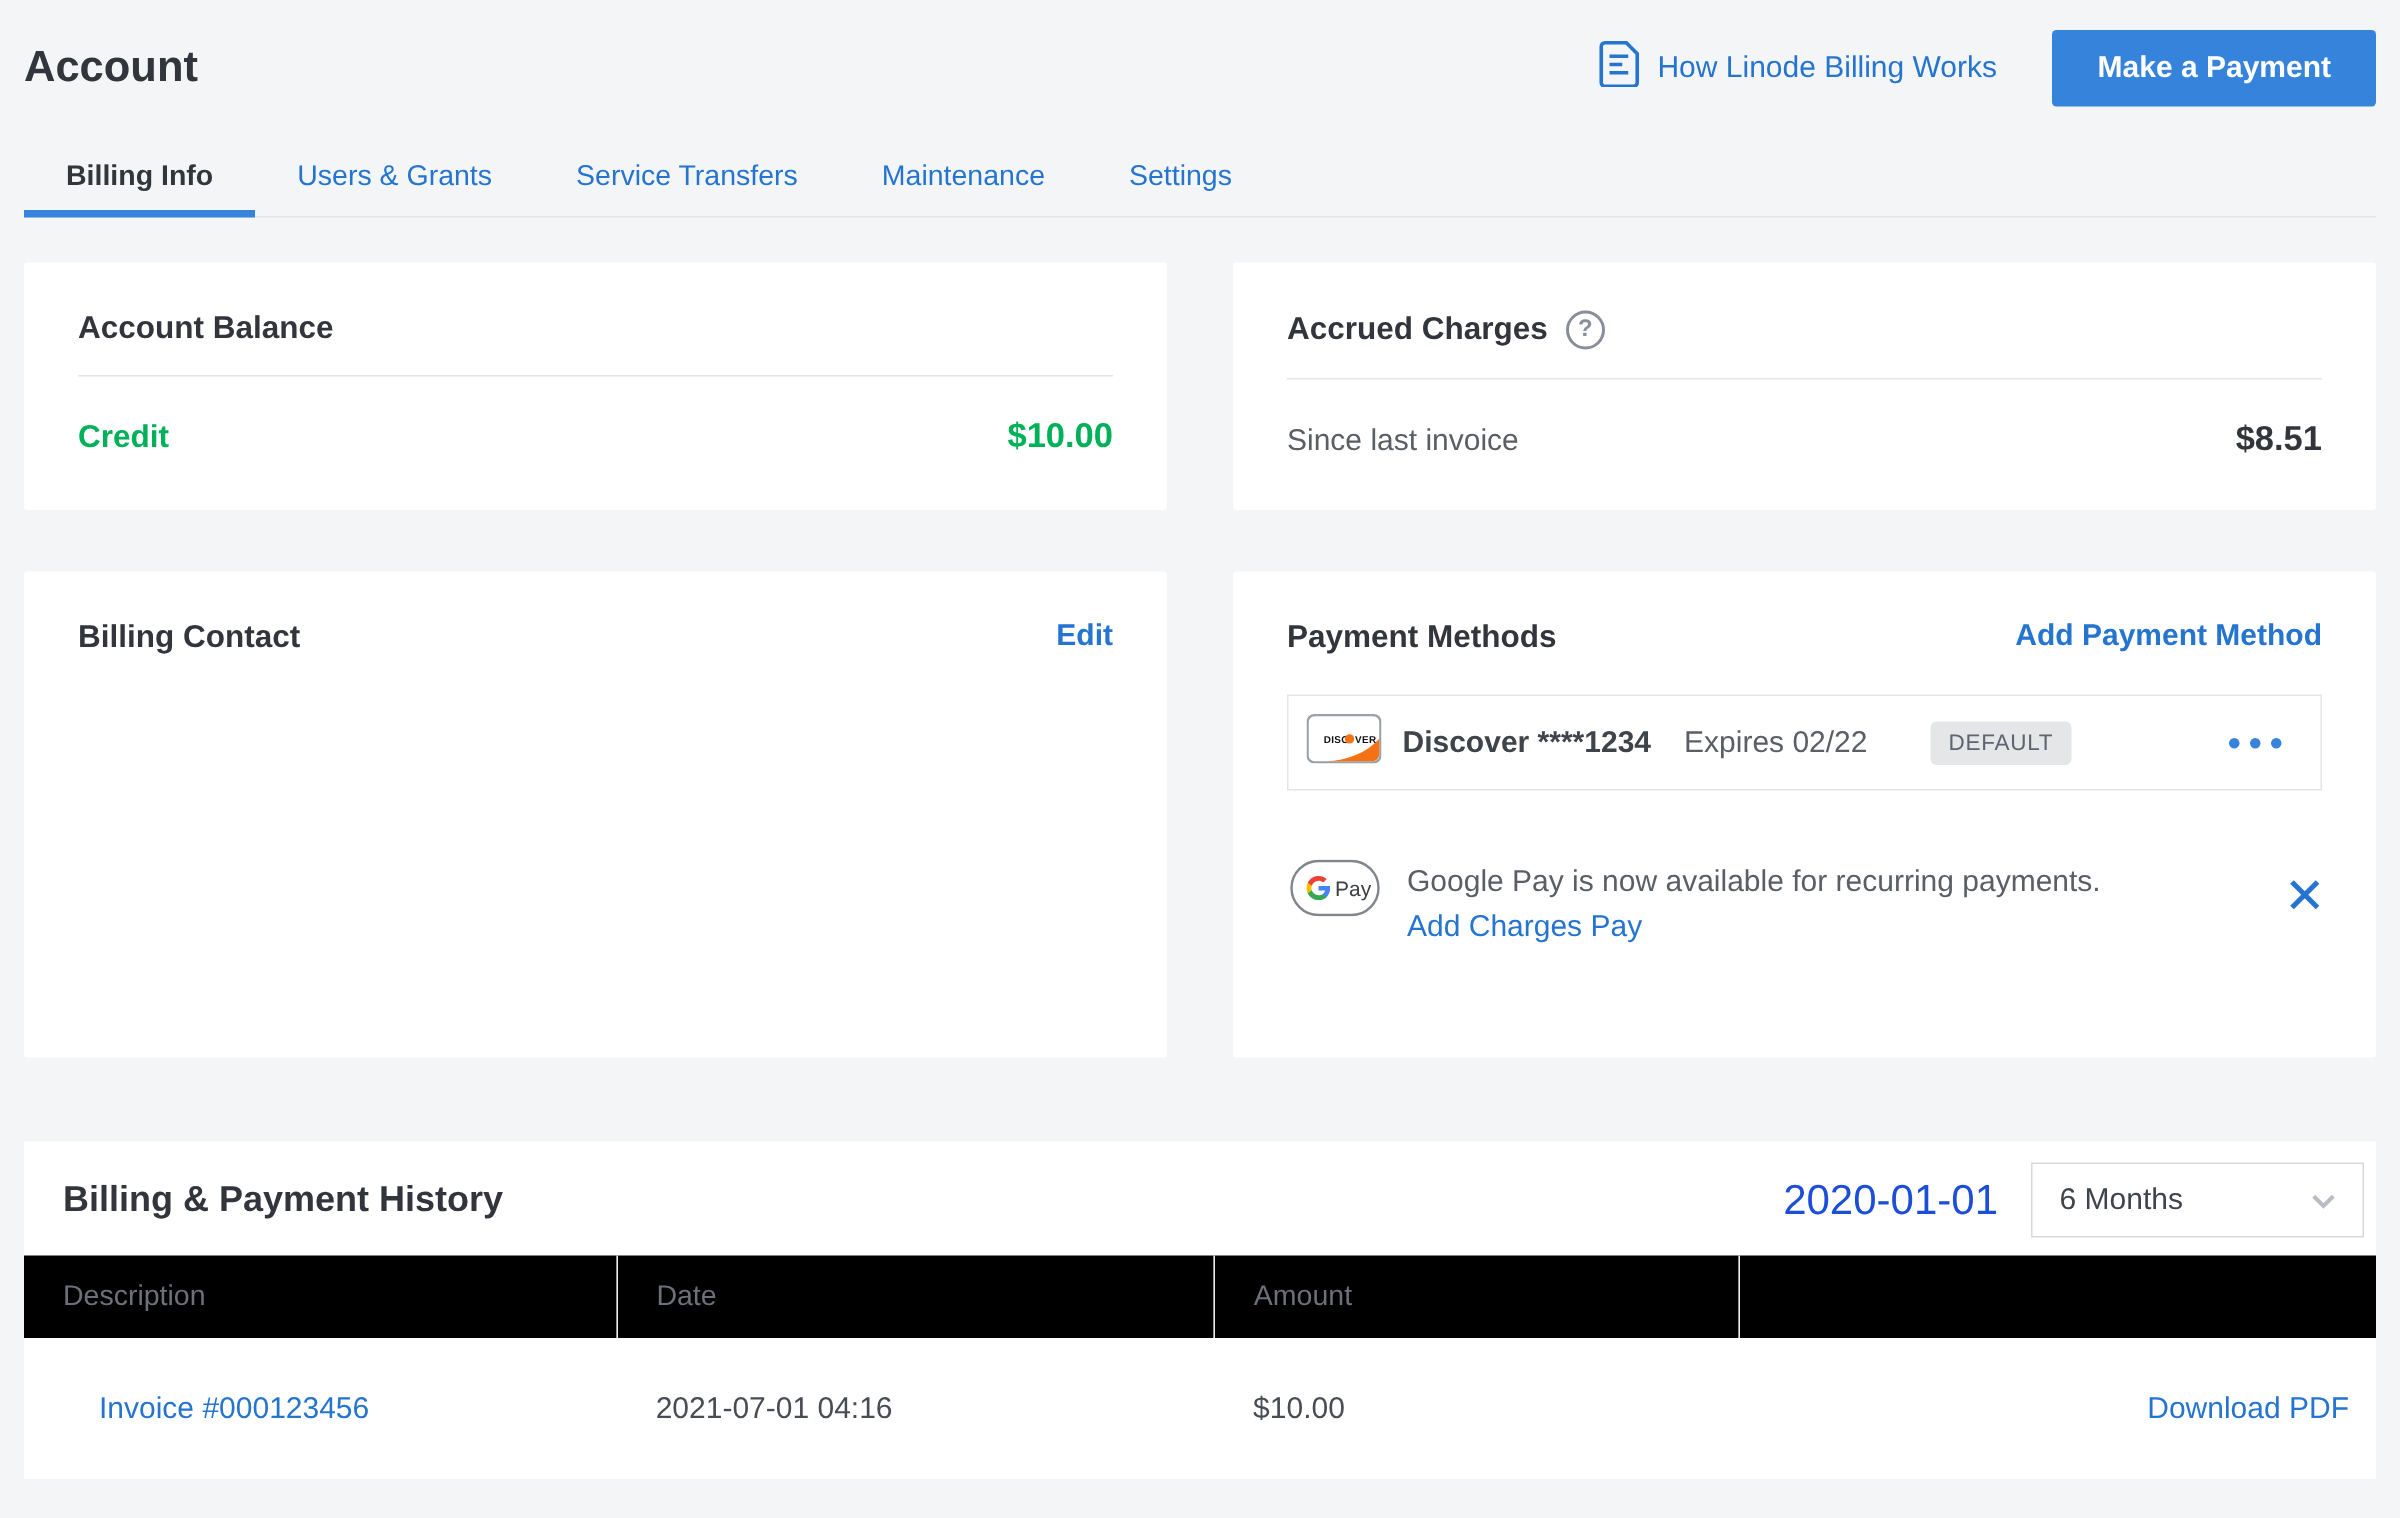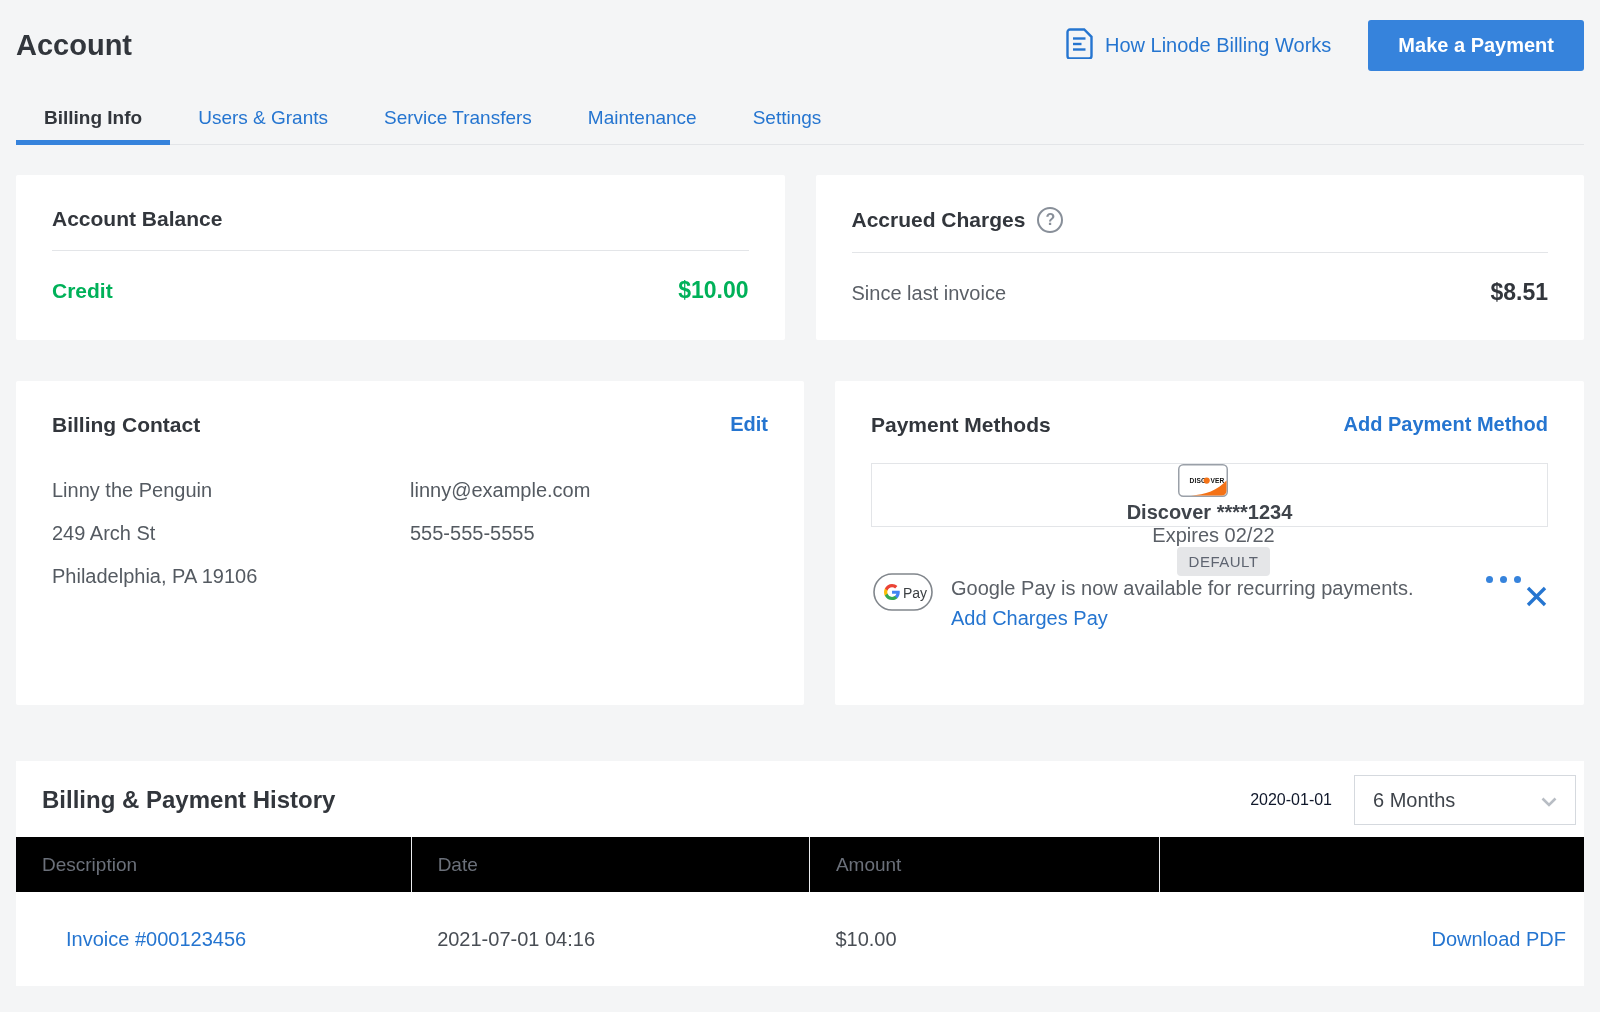--- a/index.html
+++ b/index.html
@@ -21,21 +21,21 @@
     font-family:"Liberation Sans", sans-serif;
   }
 
   
   .tabs { display:flex; margin:30px 16px 0 16px; border-bottom:1px solid #e3e5e8; }
   .tab { padding:6px 28px 15px 28px; font-size:19px; color:#2575d0; cursor:pointer; position:relative; white-space:nowrap; }
   .tab.active { color:#32363c; font-weight:bold; }
   .tab.active::after { content:""; position:absolute; left:0; right:0; bottom:-1px; height:5px; background:#3683dc; }
 
   
-  .grid2 { display:grid; grid-template-columns:1fr 1fr; gap:31px; margin:30px 16px 0 16px; }
+  .grid2 { display:grid; grid-template-columns:1fr 1fr; gap:44px; margin:30px 16px 0 16px; }
   .card { background:#fff; border-radius:2px; padding:32px 36px 34px 36px; }
   .card-head { display:flex; justify-content:space-between; align-items:flex-start; }
   .card-title { font-size:21px; font-weight:bold; color:#32363c; display:flex; align-items:center; gap:12px; }
   .card hr { border:none; border-top:1px solid #e3e5e8; margin:19px 0 0 0; }
   .bal-row { display:flex; justify-content:space-between; align-items:baseline; margin-top:26px; }
   .credit-label { color:#00b159; font-size:21px; font-weight:bold; }
   .credit-amount { color:#00b159; font-size:23px; font-weight:bold; }
   .muted-label { color:#5a5f66; font-size:20px; }
   .dark-amount { color:#32363c; font-size:23px; font-weight:bold; }
   .help-circle {
@@ -46,21 +46,21 @@
   .link { color:#2575d0; font-size:20px; font-weight:bold; cursor:pointer; text-decoration:none; }
 
   .tall-card { min-height:324px; }
   .contact-cols { display:flex; margin-top:42px; }
   .contact-col { width:358px; display:flex; flex-direction:column; gap:20px; }
   .contact-line { font-size:20px; color:#545a61; }
 
   
   .pm-row {
     border:1px solid #e3e5e8; margin-top:26px; height:64px;
-    display:flex; align-items:center; padding:0 26px 0 12px; gap:0;flex-direction:column;
+    display:flex; align-items:center; padding:0 26px 0 12px; gap:0;
   }
   .pm-brand { font-size:20px; font-weight:bold; color:#3f444b; margin-left:14px; }
   .pm-exp { font-size:20px; color:#5a5f66; margin-left:22px; }
   .chip {
     background:#e5e6e8; color:#5e6470; font-size:15px; letter-spacing:0.5px;
     border-radius:4px; padding:6px 12px; margin-left:42px;
   }
   .dots { margin-left:auto; display:flex; gap:7px; cursor:pointer; }
   .dots span { width:7px; height:7px; border-radius:50%; background:#3683dc; }
 
@@ -68,21 +68,21 @@
   .gpay-text { margin-left:18px; }
   .gpay-msg { font-size:20px; color:#5a5f66; line-height:30px; }
   .gpay-link { font-size:20px; color:#2575d0; line-height:30px; cursor:pointer; }
   .close-x { margin-left:auto; margin-top:12px; cursor:pointer; }
 
   
   .history { background:#fff; margin:56px 16px 0 16px; }
   .history-head { display:flex; align-items:center; padding:14px 8px 12px 26px; }
   .history-title { font-size:24px; font-weight:bold; color:#32363c; }
   .history-controls { margin-left:auto; display:flex; align-items:center; gap:20px; }
-  .date-text { font-size:16px; color:#0f172a; margin-right:2px; }
+  .date-text { font-size:28px; color:#1d4ed8; margin-right:2px; }
   .select {
     background:#fff; border:1px solid #d5d9de; height:50px;
     display:flex; align-items:center; justify-content:space-between;
     padding:0 18px; font-size:20px; color:#3f444b; cursor:pointer;
   }
   .select.w-lg { width:320px; }
   .select.w-sm { width:222px; }
 
   table.hist { width:100%; border-collapse:collapse; }
   table.hist th {
@@ -150,31 +150,20 @@
       <span class="dark-amount">$8.51</span>
     </div>
   </div>
 </div>
 
 <div class="grid2" style="margin-top:41px;">
   <div class="card tall-card">
     <div class="card-head">
       <div class="card-title">Billing Contact</div>
       <a class="link">Edit</a>
-    </div>
-    <div class="contact-cols">
-      <div class="contact-col">
-        <div class="contact-line">Linny the Penguin</div>
-        <div class="contact-line">249 Arch St</div>
-        <div class="contact-line">Philadelphia, PA 19106</div>
-      </div>
-      <div class="contact-col">
-        <div class="contact-line">linny@example.com</div>
-        <div class="contact-line">555-555-5555</div>
-      </div>
     </div>
   </div>
 
   <div class="card tall-card">
     <div class="card-head">
       <div class="card-title">Payment Methods</div>
       <a class="link">Add Payment Method</a>
     </div>
 
     <div class="pm-row">

